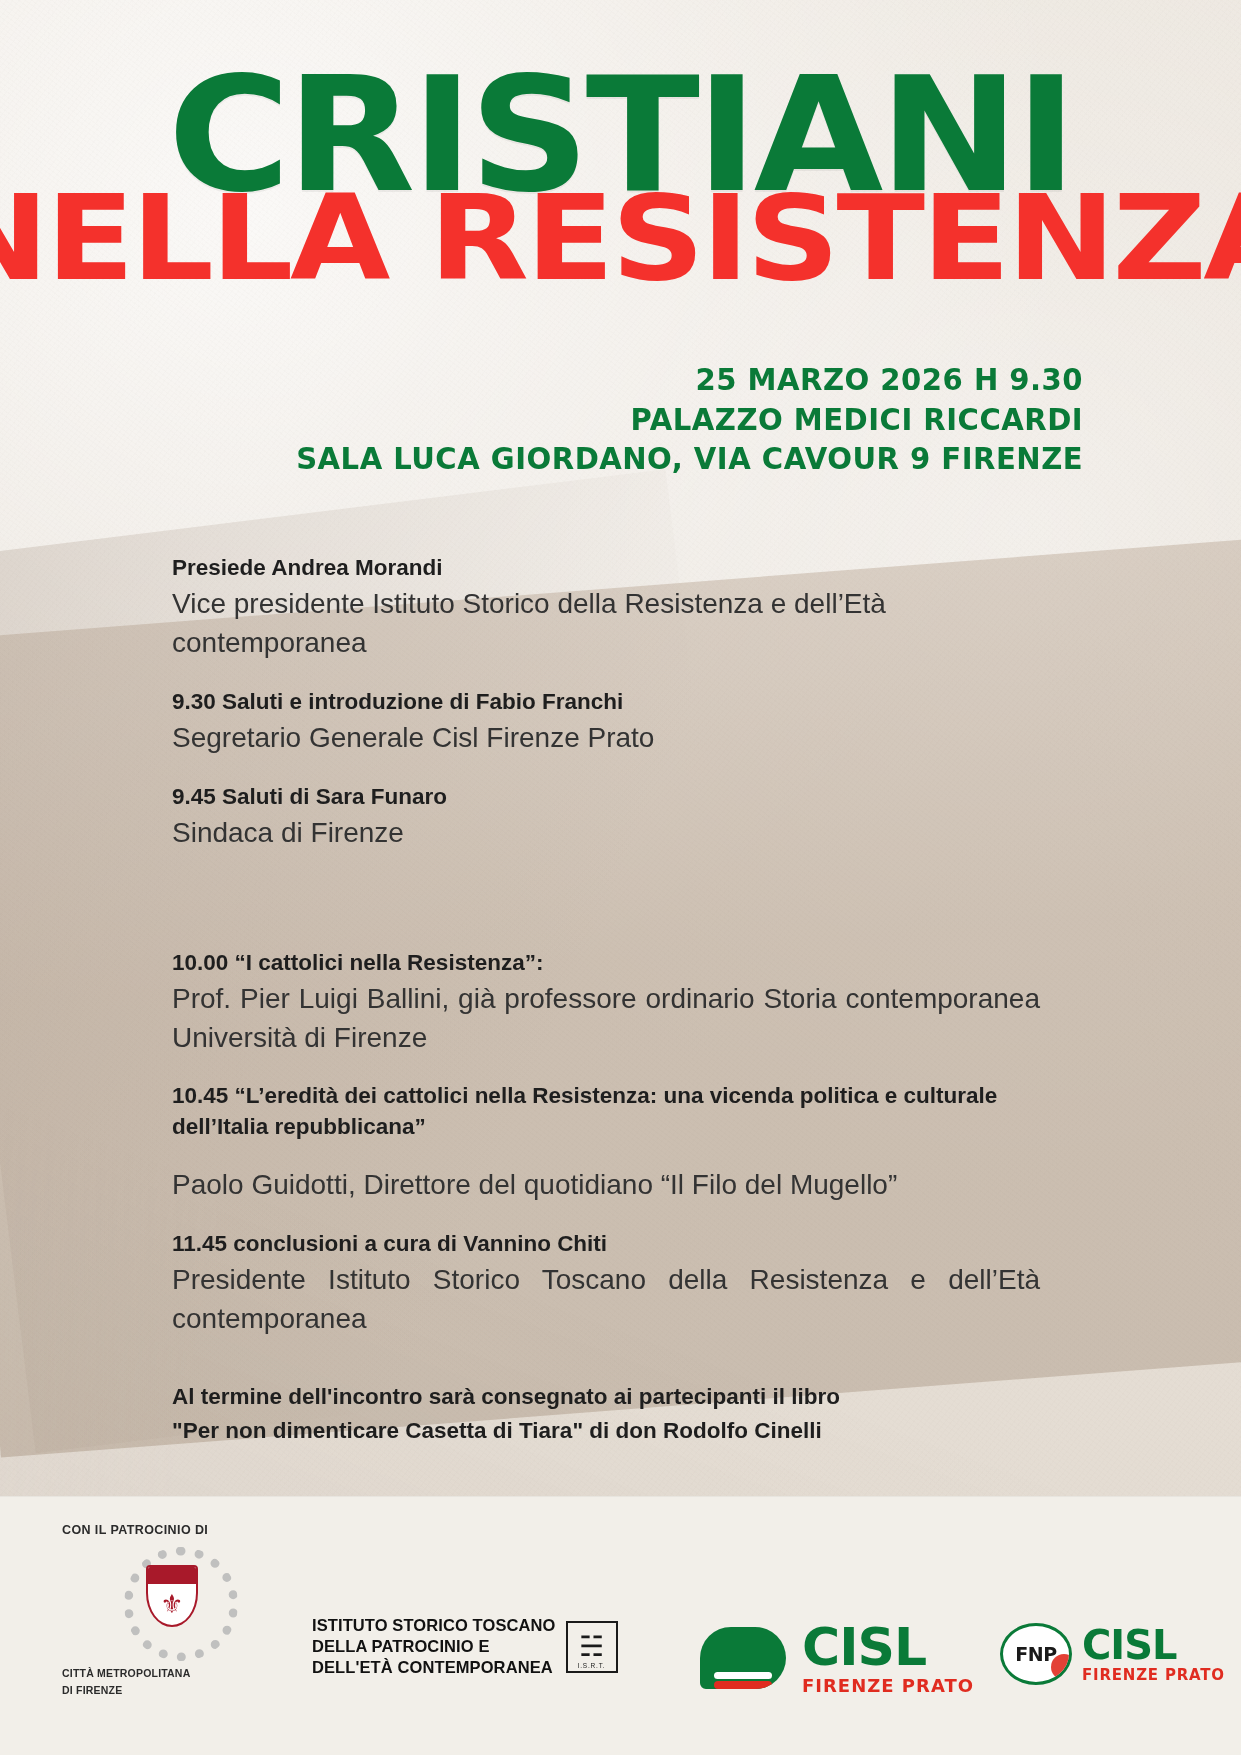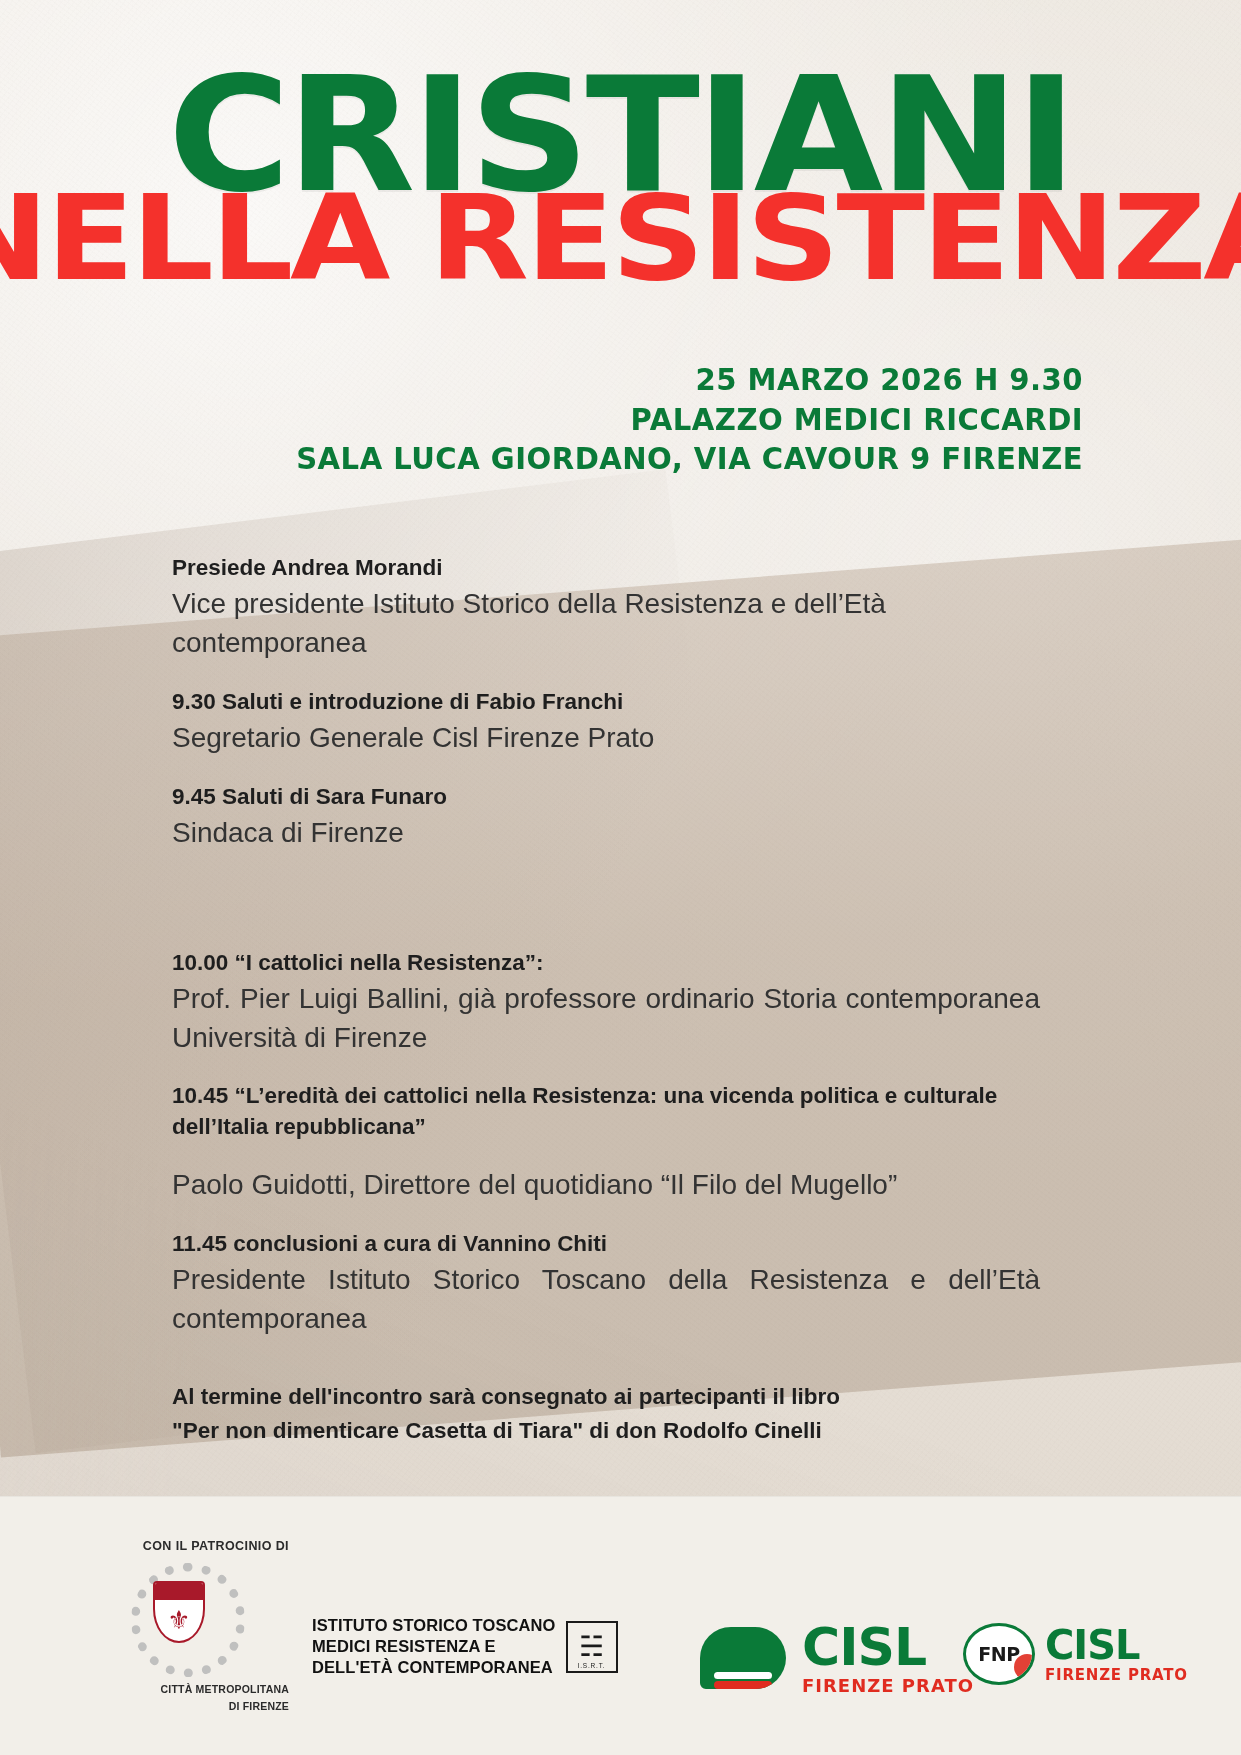--- a/index.html
+++ b/index.html
@@ -172,25 +172,24 @@
     border-top: 1px solid rgba(0,0,0,0.04);
   }
   .footer-inner {
     position: relative;
     width: 100%;
     height: 100%;
   }
 
   .patrocinio {
     position: absolute;
-    left: 69px;
+    left: 62px;
     top: 26px;
     width: 220px;
-    text-align: right;
-    margin-top: 16px;
+    text-align: left;
   }
   .patrocinio-label {
     font-size: 12.5px;
     font-weight: 700;
     letter-spacing: 0.4px;
     color: #2b2b2b;
   }
   .crest {
     margin: 10px auto 0 auto;
     width: 96px;
@@ -332,21 +331,21 @@
     font-family: "DejaVu Sans", sans-serif;
     font-weight: 700;
     font-size: 18px;
     letter-spacing: 1px;
     color: #e02c20;
     margin-top: 4px;
   }
 
   .fnp {
     position: absolute;
-    left: 963px;
+    left: 1000px;
     top: 126px;
     display: flex;
     align-items: center;
     gap: 10px;
   }
   .fnp-badge {
     width: 66px;
     height: 56px;
     border-radius: 50%;
     background: #ffffff;
@@ -468,21 +467,21 @@
               <div class="lily">⚜</div>
             </div>
           </div>
           <div class="crest-caption">CITTÀ METROPOLITANA</div>
           <div class="crest-caption">DI FIRENZE</div>
         </div>
 
         <div class="istituto">
           <div class="istituto-text">
             <div>ISTITUTO STORICO TOSCANO</div>
-            <div>MEDICI RESISTENZA E</div>
+            <div>DELLA PATROCINIO E</div>
             <div>DELL'ETÀ CONTEMPORANEA</div>
           </div>
           <div class="istituto-mark">
             <div class="figure">☵</div>
             <div class="mark-caption">I.S.R.T.</div>
           </div>
         </div>
 
         <div class="cisl">
           <div class="cisl-bubble">

